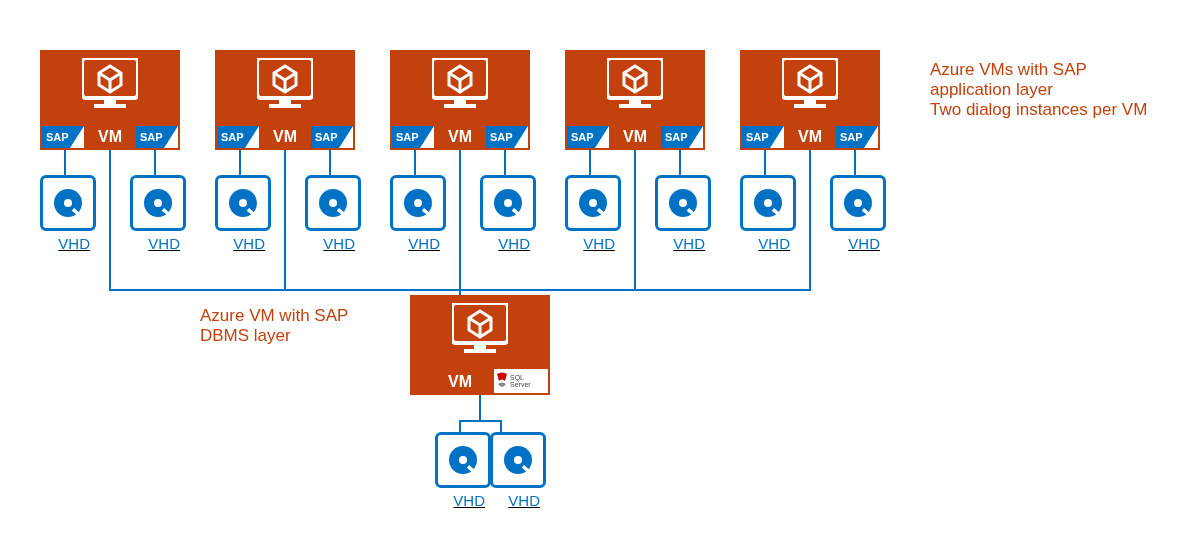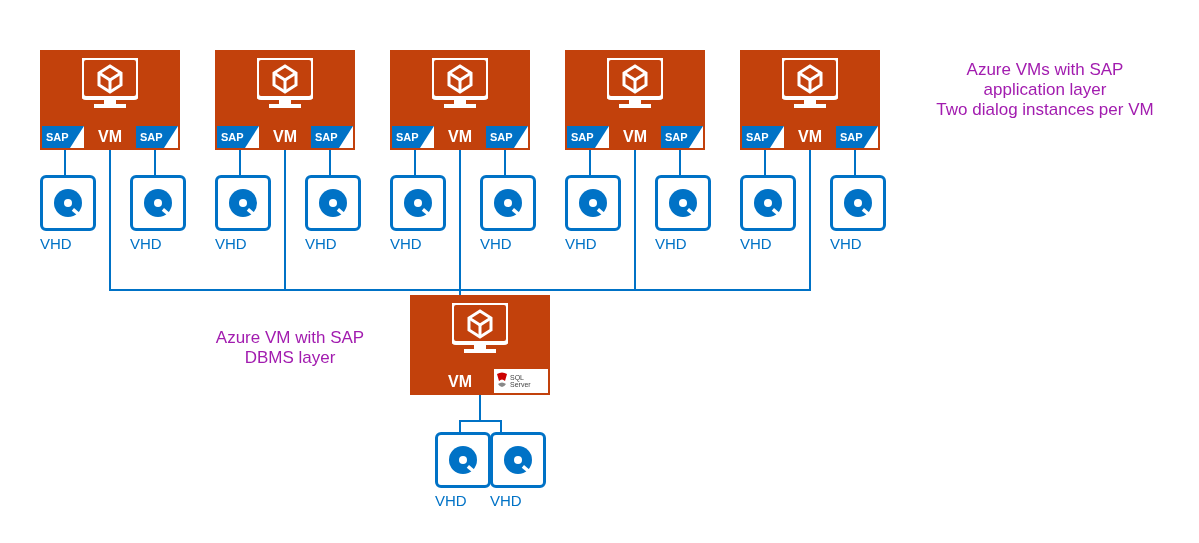--- a/index.html
+++ b/index.html
@@ -39,43 +39,44 @@
     height: 22px;
     background: #fff;
   }
   .sap-badge svg { width: 100%; height: 100%; }
   .sap-left  { left: 2px;  bottom: 2px; }
   .sap-right { right: 2px; bottom: 2px; }
 
   .vhd {
     position: absolute;
     width: 50px;
-    text-align: left;
+    text-align: right;
+    text-decoration: underline;
   }
   .vhd .disk {
     width: 50px;
     height: 50px;
     border: 3px solid #0072c6;
     border-radius: 6px;
     display: flex;
     align-items: center;
     justify-content: center;
     background: #fff;
   }
   .vhd .disk svg { width: 34px; height: 34px; }
   .vhd .vhd-label {
     margin-top: 4px;
     color: #0072c6;
     font-size: 15px;
   }
   .caption {
     position: absolute;
-    color: #a21caf;
+    color: #c2410c;
     font-size: 17px;
-    text-align: center;
+    text-align: left;
   }
   .sqlbadge {
     position: absolute;
     right: 2px;
     bottom: 2px;
     width: 54px;
     height: 24px;
     background: #fff;
     font-size: 7px;
     color: #444;
@@ -317,21 +318,21 @@
   <div class="vm-label" style="left:38px; transform:none;">VM</div>
   <div class="sqlbadge">
     <svg width="12" height="18" viewBox="0 0 12 18">
         <path d="M1 2 Q6 -1 11 2 L9 9 Q6 6 3 9 Z" fill="#c00"></path>
         <path d="M2 12 Q6 9 10 12 Q6 18 2 12" fill="#888"></path>
       </svg>
     <span style="line-height:1;">SQL Server</span>
   </div>
 </div>
 
-<div class="caption" style="left:200px; top:328px; width:180px;">Azure VM with SAP DBMS layer</div>
+<div class="caption" style="left:200px; top:306px; width:180px;">Azure VM with SAP DBMS layer</div>
 
 <div class="line vline" style="left:479px; top:395px; height:25px;"></div>
 <div class="line hline" style="left:459px; top:420px; width:42px;"></div>
 <div class="line vline" style="left:459px; top:420px; height:12px;"></div>
 <div class="line vline" style="left:500px; top:420px; height:12px;"></div>
 
 <div class="vhd" style="left:435px; top:432px;">
     <div class="disk">
       <svg>
         <use href="#disk-icon"></use>

